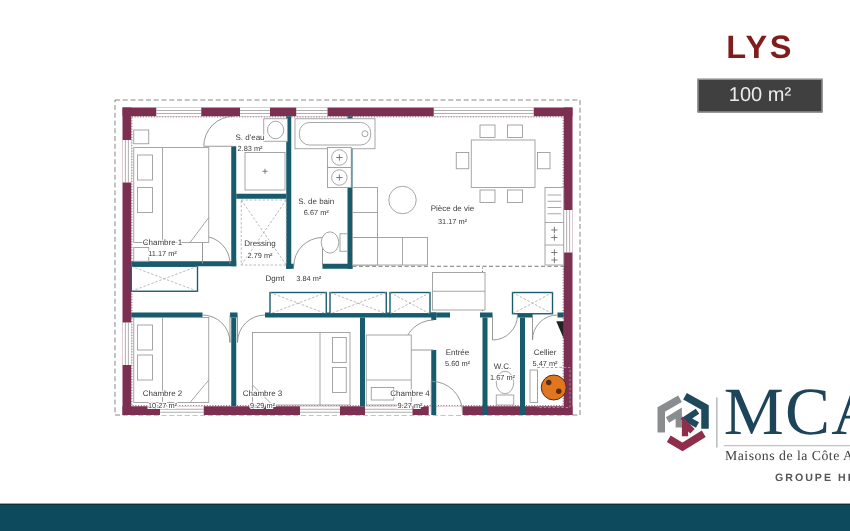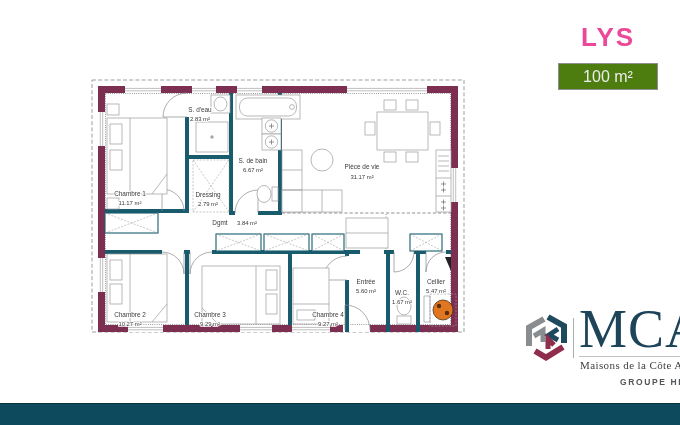--- a/index.html
+++ b/index.html
@@ -3,25 +3,25 @@
 <meta charset="utf-8">
 <style>
   html,body{margin:0;padding:0;}
   body{
     width:680px;height:425px;position:relative;overflow:hidden;
     background:#ffffff;font-family:"Liberation Sans",sans-serif;
   }
   
   .header{position:absolute;top:22px;left:558px;width:100px;text-align:center;}
   .title{
-    font-size:26px;font-weight:bold;letter-spacing:2px;color:#ec4899;
+    font-size:26px;font-weight:bold;letter-spacing:2px;color:#7f1d1d;
     font-family:"Liberation Sans",sans-serif;margin:0 0 10px 0;
   }
   .area-badge{
-    display:block;background:#4d7c0f;border:1px solid #8f8f8f;
+    display:block;background:#404040;border:1px solid #8f8f8f;
     color:#ececec;font-size:16px;line-height:25px;height:25px;width:98px;
   }
   
   .plan{position:absolute;left:85px;top:70px;}
   .room-name,.room-area{
     font-family:"Liberation Sans",sans-serif;fill:#3a3a3a;
     paint-order:stroke;stroke:#ffffff;stroke-width:1.6px;
   }
   .room-name{font-size:6.4px;}
   .room-area{font-size:5.9px;}

